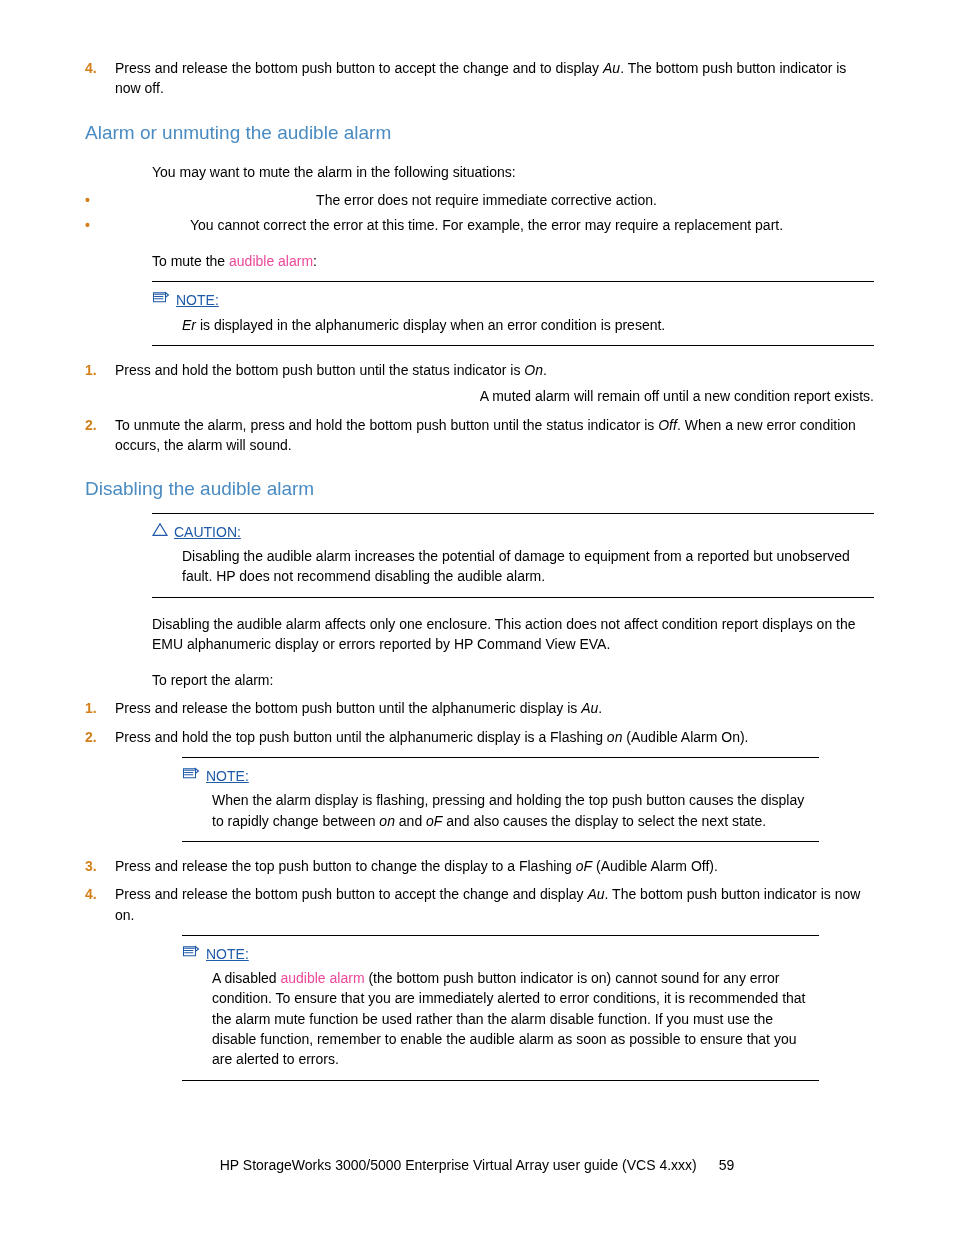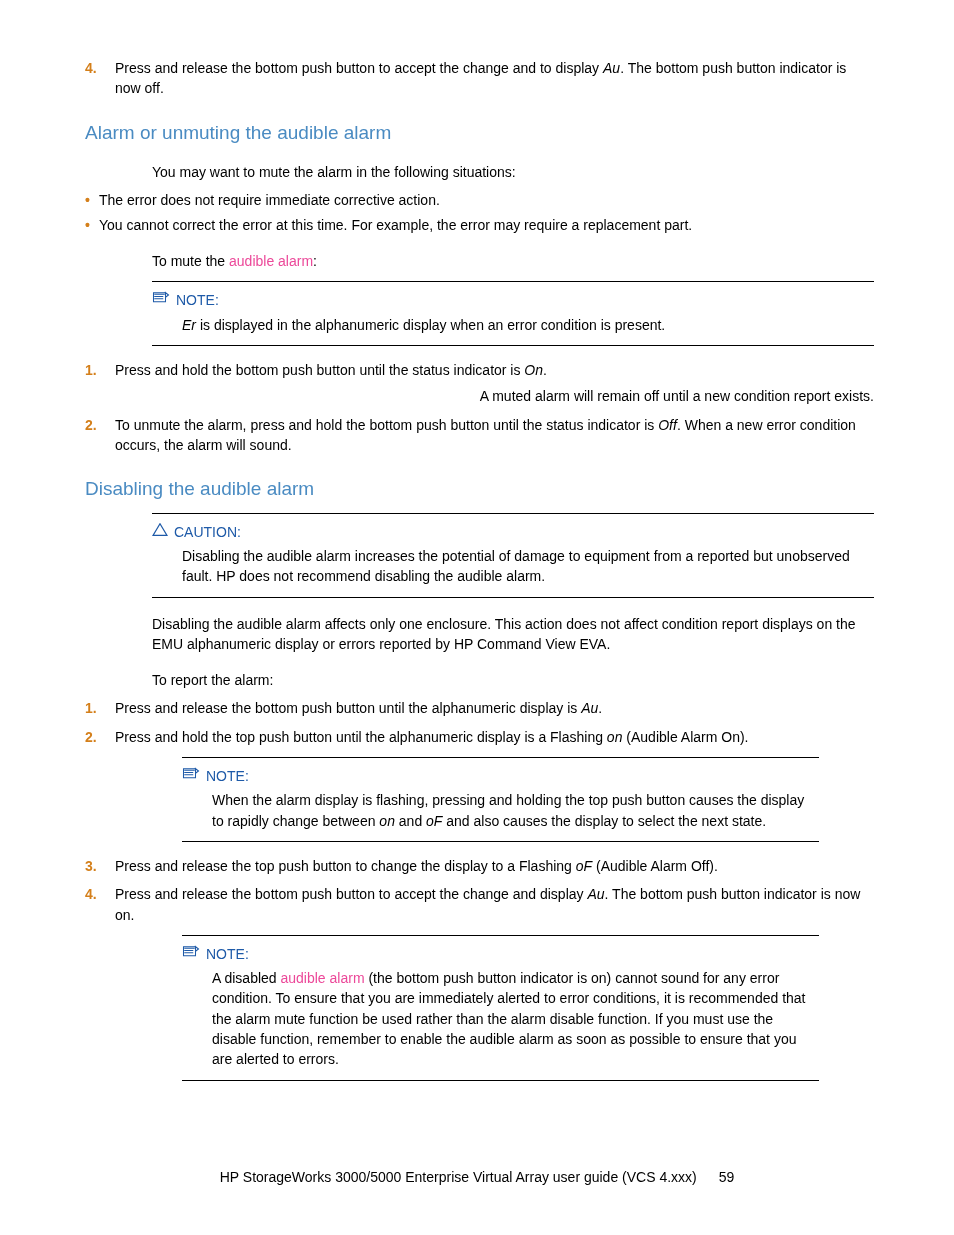--- a/index.html
+++ b/index.html
@@ -47,20 +47,21 @@
   .para-indent { margin-left: 67px; }
   ul.bullets {
     list-style: none;
     padding: 0;
     margin: 0 0 8px 0;
   }
   ul.bullets li {
     position: relative;
     padding-left: 14px;
     margin-bottom: 4px;
+    text-align: center;
   }
   ul.bullets li::before {
     content: "•";
     position: absolute;
     left: 0;
     color: #d47f1a;
     font-weight: bold;
   }
   .link-text { color: #ec4899; }
   .callout {
@@ -70,30 +71,31 @@
     padding: 8px 0 10px 0;
   }
   .callout.inner { margin-left: 97px; margin-right: 55px; }
   .callout-head {
     color: #1e5aa8;
     font-weight: normal;
     margin-bottom: 4px;
     display: flex;
     align-items: flex-start;
     gap: 6px;
+    text-decoration: underline;
   }
   .callout-head .label { font-weight: normal; }
   .callout-body { margin-left: 30px; }
   .note-icon svg { width: 18px; height: 14px; }
   .caution-icon svg { width: 16px; height: 14px; }
   .italic { font-style: italic; }
   .sub-p { margin: 6px 0 0 0; text-align: right; }
   .footer {
     position: absolute;
-    bottom: 48px;
+    bottom: 60px;
     left: 0;
     width: 100%;
     text-align: center;
     font-size: 14px;
   }
   .footer .pagenum { margin-left: 18px; }
 </style>
 </head>
 <body>
 

